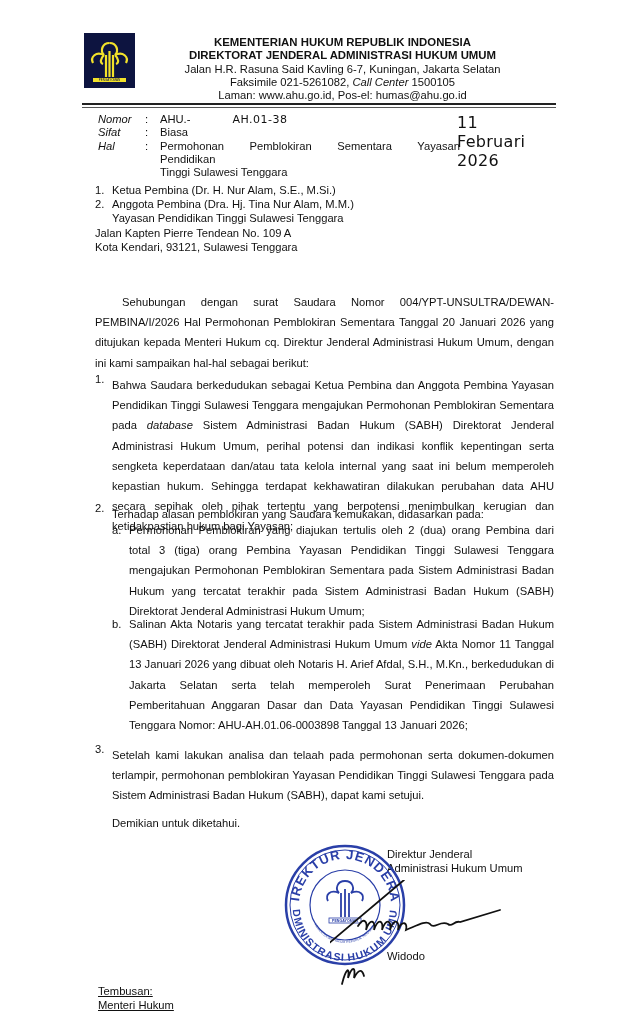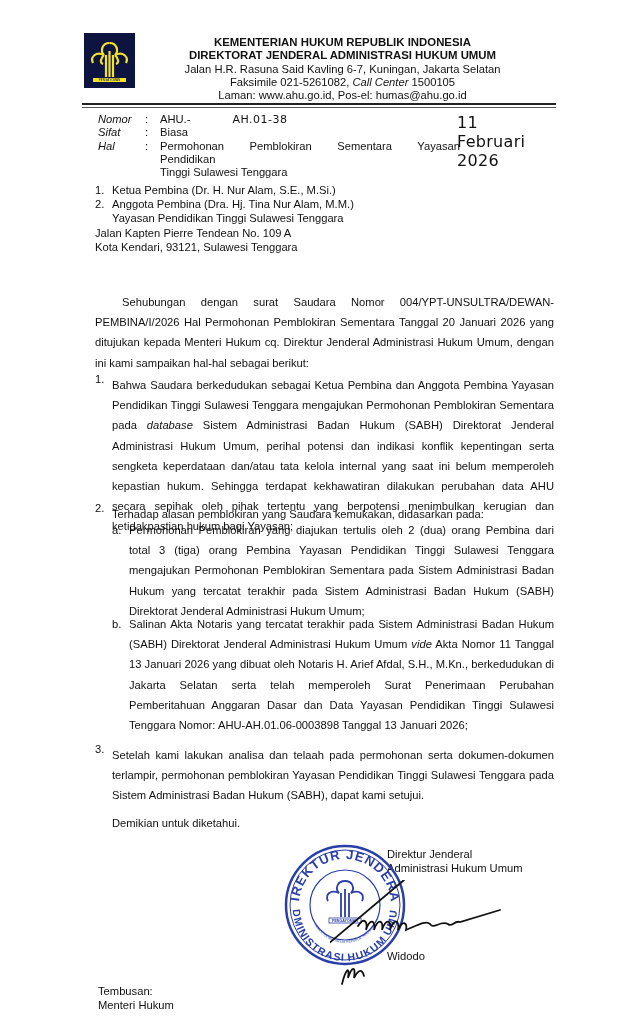--- a/index.html
+++ b/index.html
@@ -49,21 +49,21 @@
   .sb { top: 614px; }
   .i3 { top: 739px; }
   .closing { position: absolute; left: 112px; top: 817px; }
 
   
   .sig-title { position: absolute; left: 387px; top: 847px; line-height: 14.2px; }
   .stamp { position: absolute; left: 283px; top: 843px; width: 124px; height: 124px; }
   .signature { position: absolute; left: 330px; top: 880px; width: 196px; height: 110px; }
   .signame { position: absolute; left: 387px; top: 950px; }
 
-  .cc { position: absolute; left: 98px; top: 984px; line-height: 14.2px; }
+  .cc { position: absolute; left: 98px; top: 984px; line-height: 14.2px; text-decoration: underline; }
 </style>
 </head>
 <body>
 
 <div class="page">
 
   <div class="logo">
     <svg viewBox="0 0 51 55">
       <rect width="51" height="55" fill="#0d1440"></rect>
       <g fill="none" stroke="#f2e22a" stroke-width="2.2">

